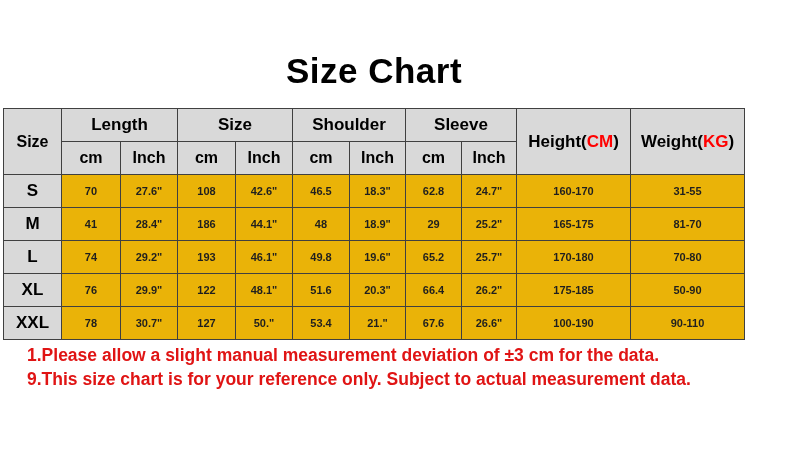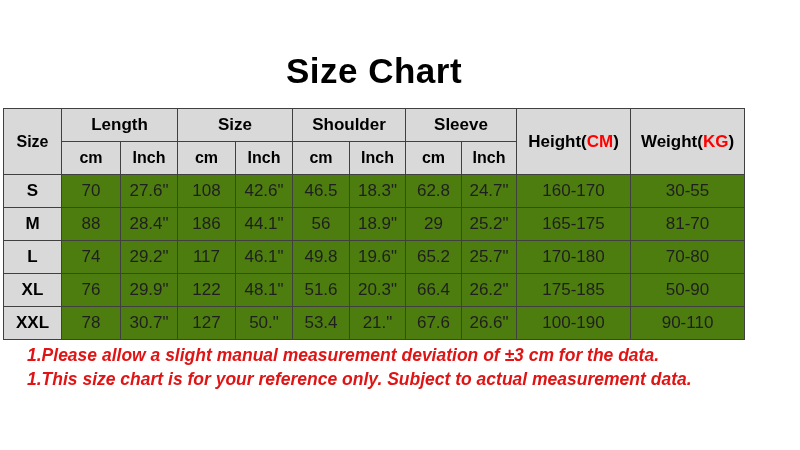--- a/index.html
+++ b/index.html
@@ -55,37 +55,36 @@
   th.unit-head {
     font-size: 16px;
   }
   th.row-size {
     background: #d9d9d9;
     color: #000000;
     font-weight: bold;
     font-size: 17px;
   }
   td.val {
-    background: #4d7c0f;
+    background: #eab308;
     color: #1f1f1f;
-    font-weight: normal;
-    font-size: 17px;
+    font-weight: bold;
+    font-size: 11px;
   }
   .red-unit {
     color: #ff0000;
   }
   .notes {
     margin: 3px 0 0 27px;
   }
   .note {
     color: #e01414;
     font-weight: bold;
     font-size: 17.5px;
     line-height: 24px;
-    font-style: italic;
   }
 </style>
 </head>
 <body>
 
 <div class="page">
 
   <h1 class="title">Size Chart</h1>
 
   <table class="size-chart">
@@ -128,40 +127,40 @@
         <th class="row-size">S</th>
         <td class="val">70</td>
         <td class="val">27.6"</td>
         <td class="val">108</td>
         <td class="val">42.6"</td>
         <td class="val">46.5</td>
         <td class="val">18.3"</td>
         <td class="val">62.8</td>
         <td class="val">24.7"</td>
         <td class="val">160-170</td>
-        <td class="val">30-55</td>
+        <td class="val">31-55</td>
       </tr>
       <tr>
         <th class="row-size">M</th>
-        <td class="val">88</td>
+        <td class="val">41</td>
         <td class="val">28.4"</td>
         <td class="val">186</td>
         <td class="val">44.1"</td>
-        <td class="val">56</td>
+        <td class="val">48</td>
         <td class="val">18.9"</td>
         <td class="val">29</td>
         <td class="val">25.2"</td>
         <td class="val">165-175</td>
         <td class="val">81-70</td>
       </tr>
       <tr>
         <th class="row-size">L</th>
         <td class="val">74</td>
         <td class="val">29.2"</td>
-        <td class="val">117</td>
+        <td class="val">193</td>
         <td class="val">46.1"</td>
         <td class="val">49.8</td>
         <td class="val">19.6"</td>
         <td class="val">65.2</td>
         <td class="val">25.7"</td>
         <td class="val">170-180</td>
         <td class="val">70-80</td>
       </tr>
       <tr>
         <th class="row-size">XL</th>
@@ -187,16 +186,16 @@
         <td class="val">67.6</td>
         <td class="val">26.6"</td>
         <td class="val">100-190</td>
         <td class="val">90-110</td>
       </tr>
     </tbody>
   </table>
 
   <div class="notes">
     <div class="note">1.Please allow a slight manual measurement deviation of ±3 cm for the data.</div>
-    <div class="note">1.This size chart is for your reference only. Subject to actual measurement data.</div>
+    <div class="note">9.This size chart is for your reference only. Subject to actual measurement data.</div>
   </div>
 
 </div>
 
 </body></html>

